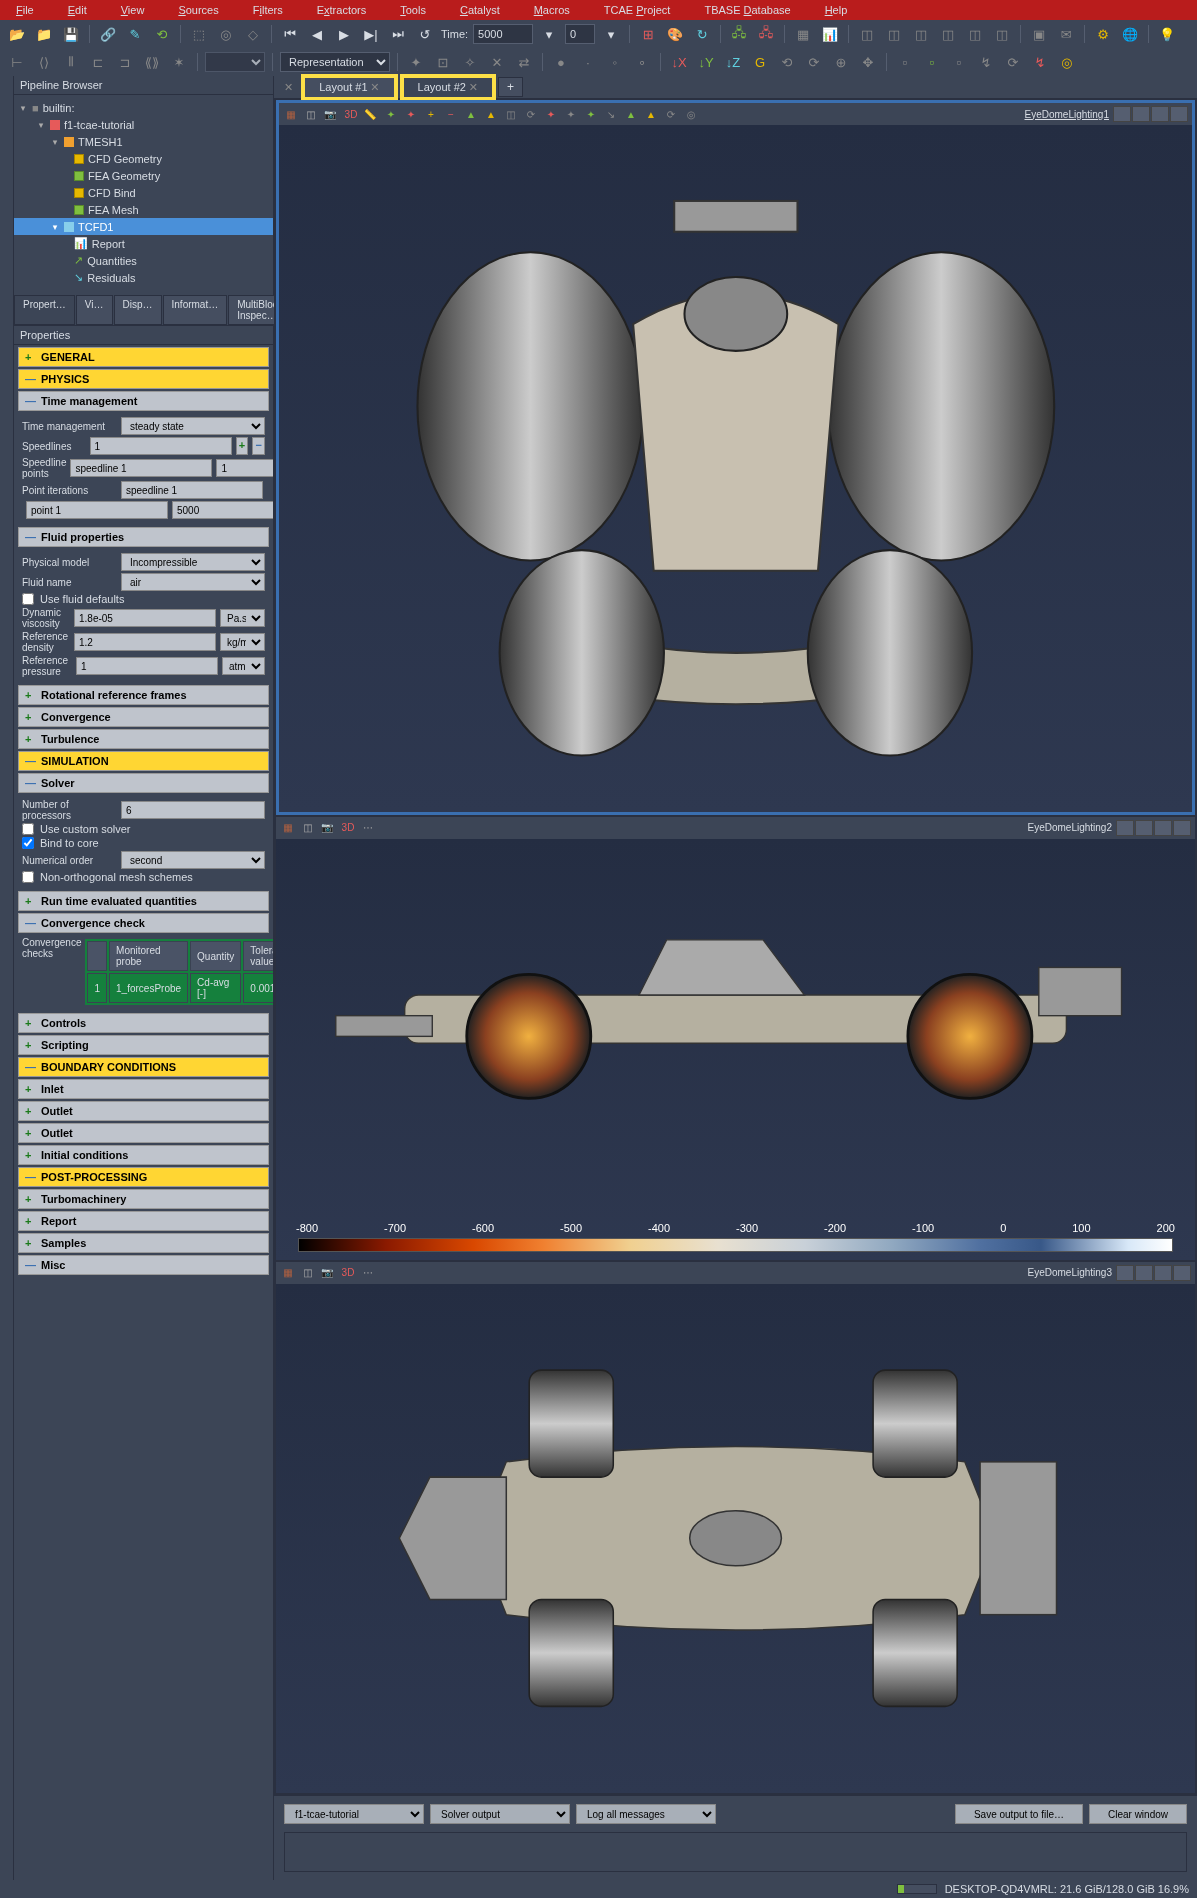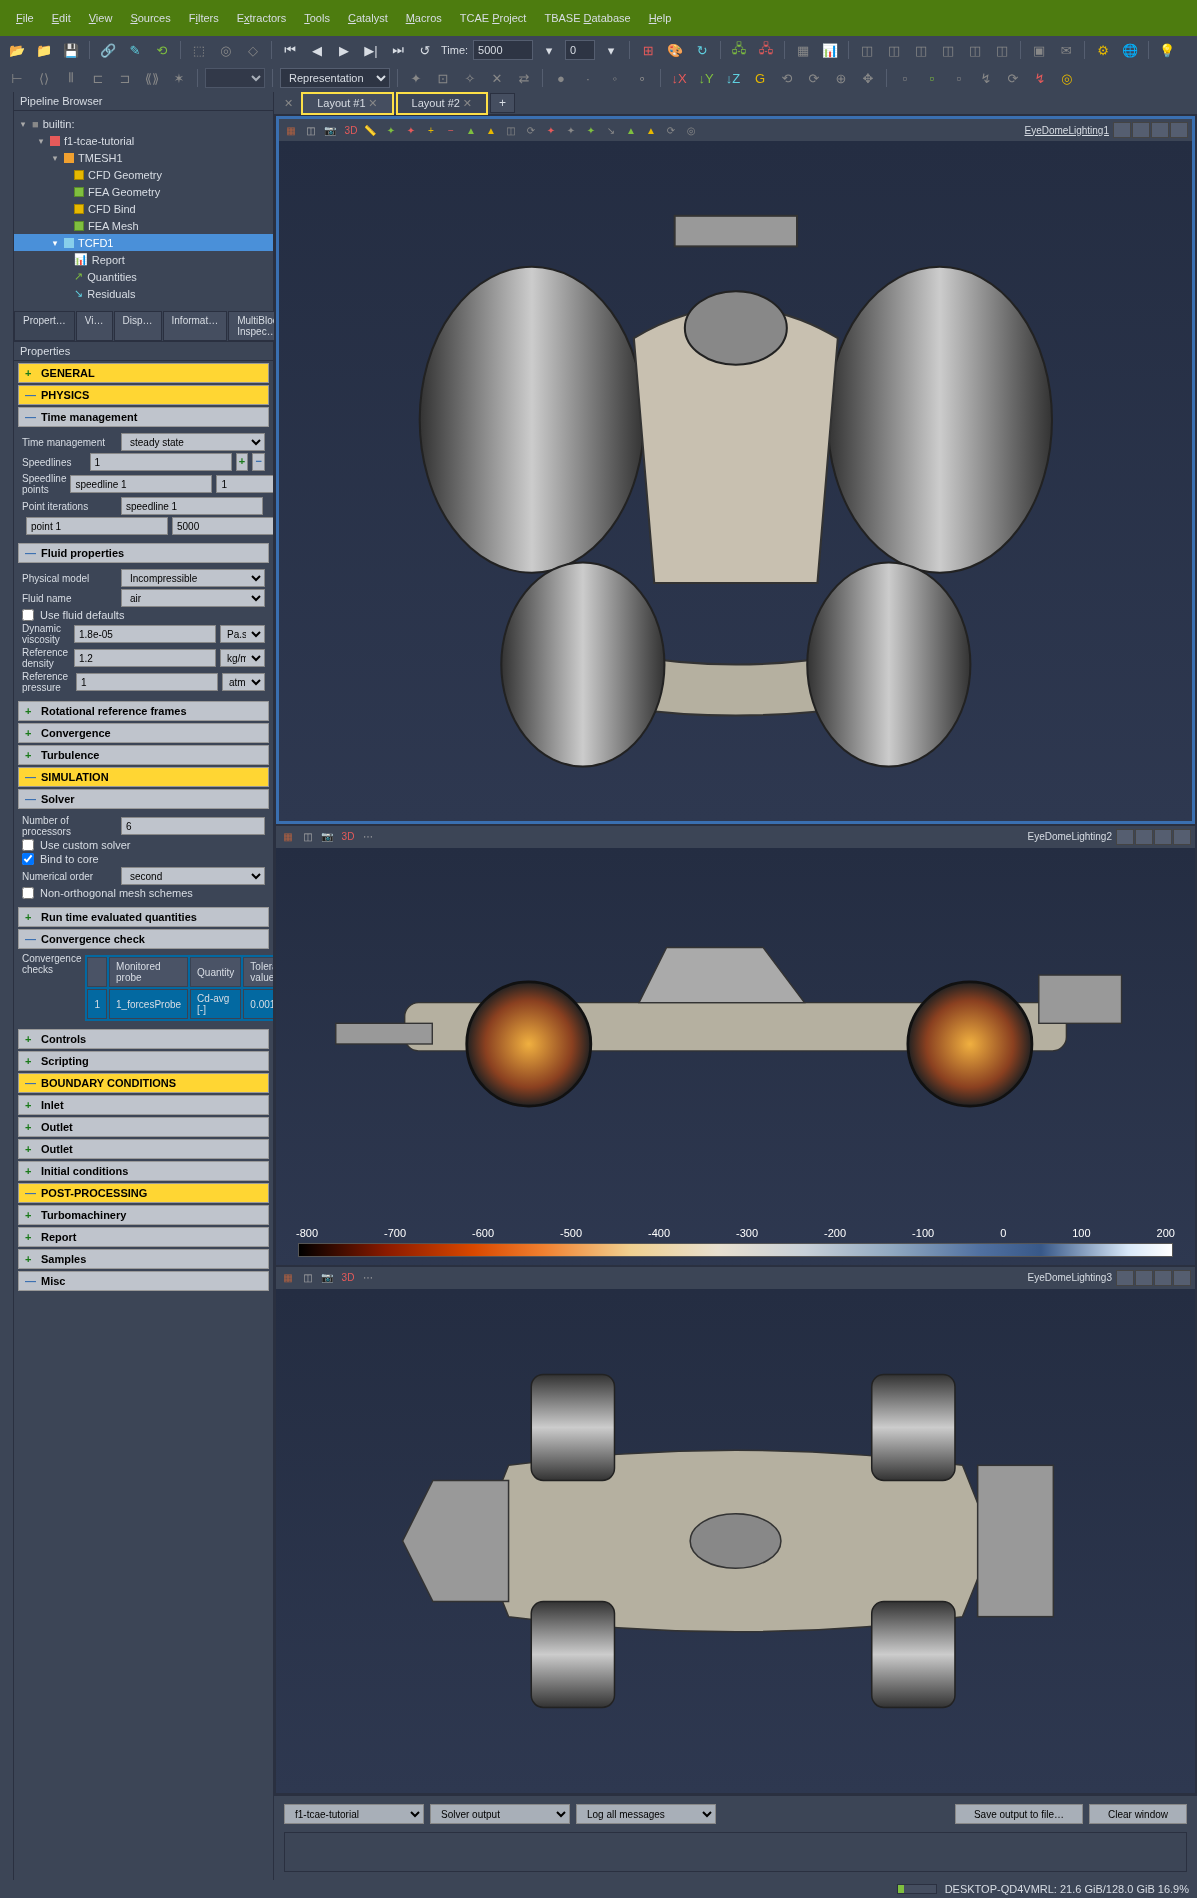--- a/index.html
+++ b/index.html
@@ -1,17 +1,17 @@
 <!DOCTYPE html>
 <html><head>
 <meta charset="utf-8">
 <style>
 * { margin:0; padding:0; box-sizing:border-box; font-family:"Segoe UI",Tahoma,sans-serif; font-size:11px; }
 body { background:#3c4556; color:#d8dde4; width:1197px; height:1898px; overflow:hidden; display:flex; flex-direction:column; }
-.menubar { background:#4d7c0f; display:flex; padding:18px 8px; gap:2px; height:20px; align-items:center; }
+.menubar { background:#b91c1c; display:flex; padding:2px 8px; gap:18px; height:20px; align-items:center; }
 .menubar span { padding:2px 8px; cursor:default; }
 .menubar span u { text-decoration:underline; }
 .toolbar { display:flex; padding:2px 6px; gap:5px; align-items:center; flex-wrap:wrap; min-height:28px; }
 .toolbar .ico { width:22px; height:22px; display:flex; align-items:center; justify-content:center; border-radius:2px; font-size:13px; }
 .toolbar .sep { width:1px; height:18px; background:#555e70; margin:0 2px; }
 .toolbar input[type=text] { background:#2e3544; border:1px solid #555e70; color:#d8dde4; padding:1px 4px; width:60px; height:20px; }
 .toolbar select { background:#2e3544; border:1px solid #555e70; color:#d8dde4; padding:1px 4px; height:20px; }
 .main { display:flex; flex:1; min-height:0; }
 .left-panel { width:260px; background:#3c4556; display:flex; flex-direction:column; border-right:1px solid #2a3040; }
 .panel-title { background:#3c4556; padding:3px 6px; font-size:11px; border-bottom:1px solid #2a3040; }
@@ -34,26 +34,26 @@
 .prop-body { padding:4px; background:#3c4556; }
 .prop-row { display:flex; align-items:center; margin:2px 0; gap:4px; }
 .prop-label { width:95px; font-size:10px; color:#d8dde4; }
 .prop-input { flex:1; background:#bfc4cc; color:#000; border:1px solid #888; padding:2px 4px; height:18px; font-size:10px; }
 .prop-select { flex:1; background:#bfc4cc; color:#000; border:1px solid #888; padding:1px 4px; height:18px; font-size:10px; }
 .prop-unit { width:45px; background:#bfc4cc; color:#000; border:1px solid #888; padding:1px 2px; height:18px; font-size:10px; }
 .btn-pm { width:18px; height:18px; background:#bfc4cc; border:1px solid #888; text-align:center; line-height:14px; color:#1a7a1a; font-weight:bold; }
 .btn-pm.minus { color:#3a6fb0; }
 .chk { display:flex; align-items:center; gap:6px; margin:2px 0; font-size:10px; }
 .chk input { width:12px; height:12px; }
-.conv-table { background:#0369a1; margin:2px 0; }
+.conv-table { background:#15803d; margin:2px 0; }
 .conv-table th { background:#4a5366; padding:3px 6px; font-size:10px; font-weight:normal; text-align:left; border:1px solid #3a4252; }
 .conv-table td { padding:3px 6px; font-size:10px; border:1px solid #3a4252; }
 .right-area { flex:1; display:flex; flex-direction:column; background:#2a3040; }
 .layout-tabs { display:flex; background:#3c4556; padding:0 4px; align-items:center; height:22px; gap:2px; }
-.layout-tabs .ltab { padding:3px 14px; background:#454e60; font-size:10px; border:2px solid #fde047; }
+.layout-tabs .ltab { padding:3px 14px; background:#454e60; font-size:10px; border:4px solid #fde047; }
 .layout-tabs .ltab.active { background:#3c4556; }
 .layout-tabs .plus { padding:2px 8px; font-size:12px; background:#454e60; border:1px solid #2a3040;}
 .viewports { flex:1; display:flex; flex-direction:column; gap:2px; padding:2px; min-height:0;}
 .viewport { flex:1; background:#2a344a; position:relative; display:flex; flex-direction:column; min-height:0;}
 .viewport.active-vp { border:3px solid #3a6fb0; }
 .vp-toolbar { display:flex; align-items:center; background:#3c4556; padding:1px 4px; gap:4px; height:22px; }
 .vp-toolbar .vico { width:16px; height:16px; font-size:10px; display:flex; align-items:center; justify-content:center; color:#aaa; }
 .vp-toolbar .spacer { flex:1; }
 .vp-toolbar .lighting-label { color:#d8dde4; font-size:10px; text-decoration:underline; }
 .vp-toolbar .mode-btns { display:flex; gap:1px; }

